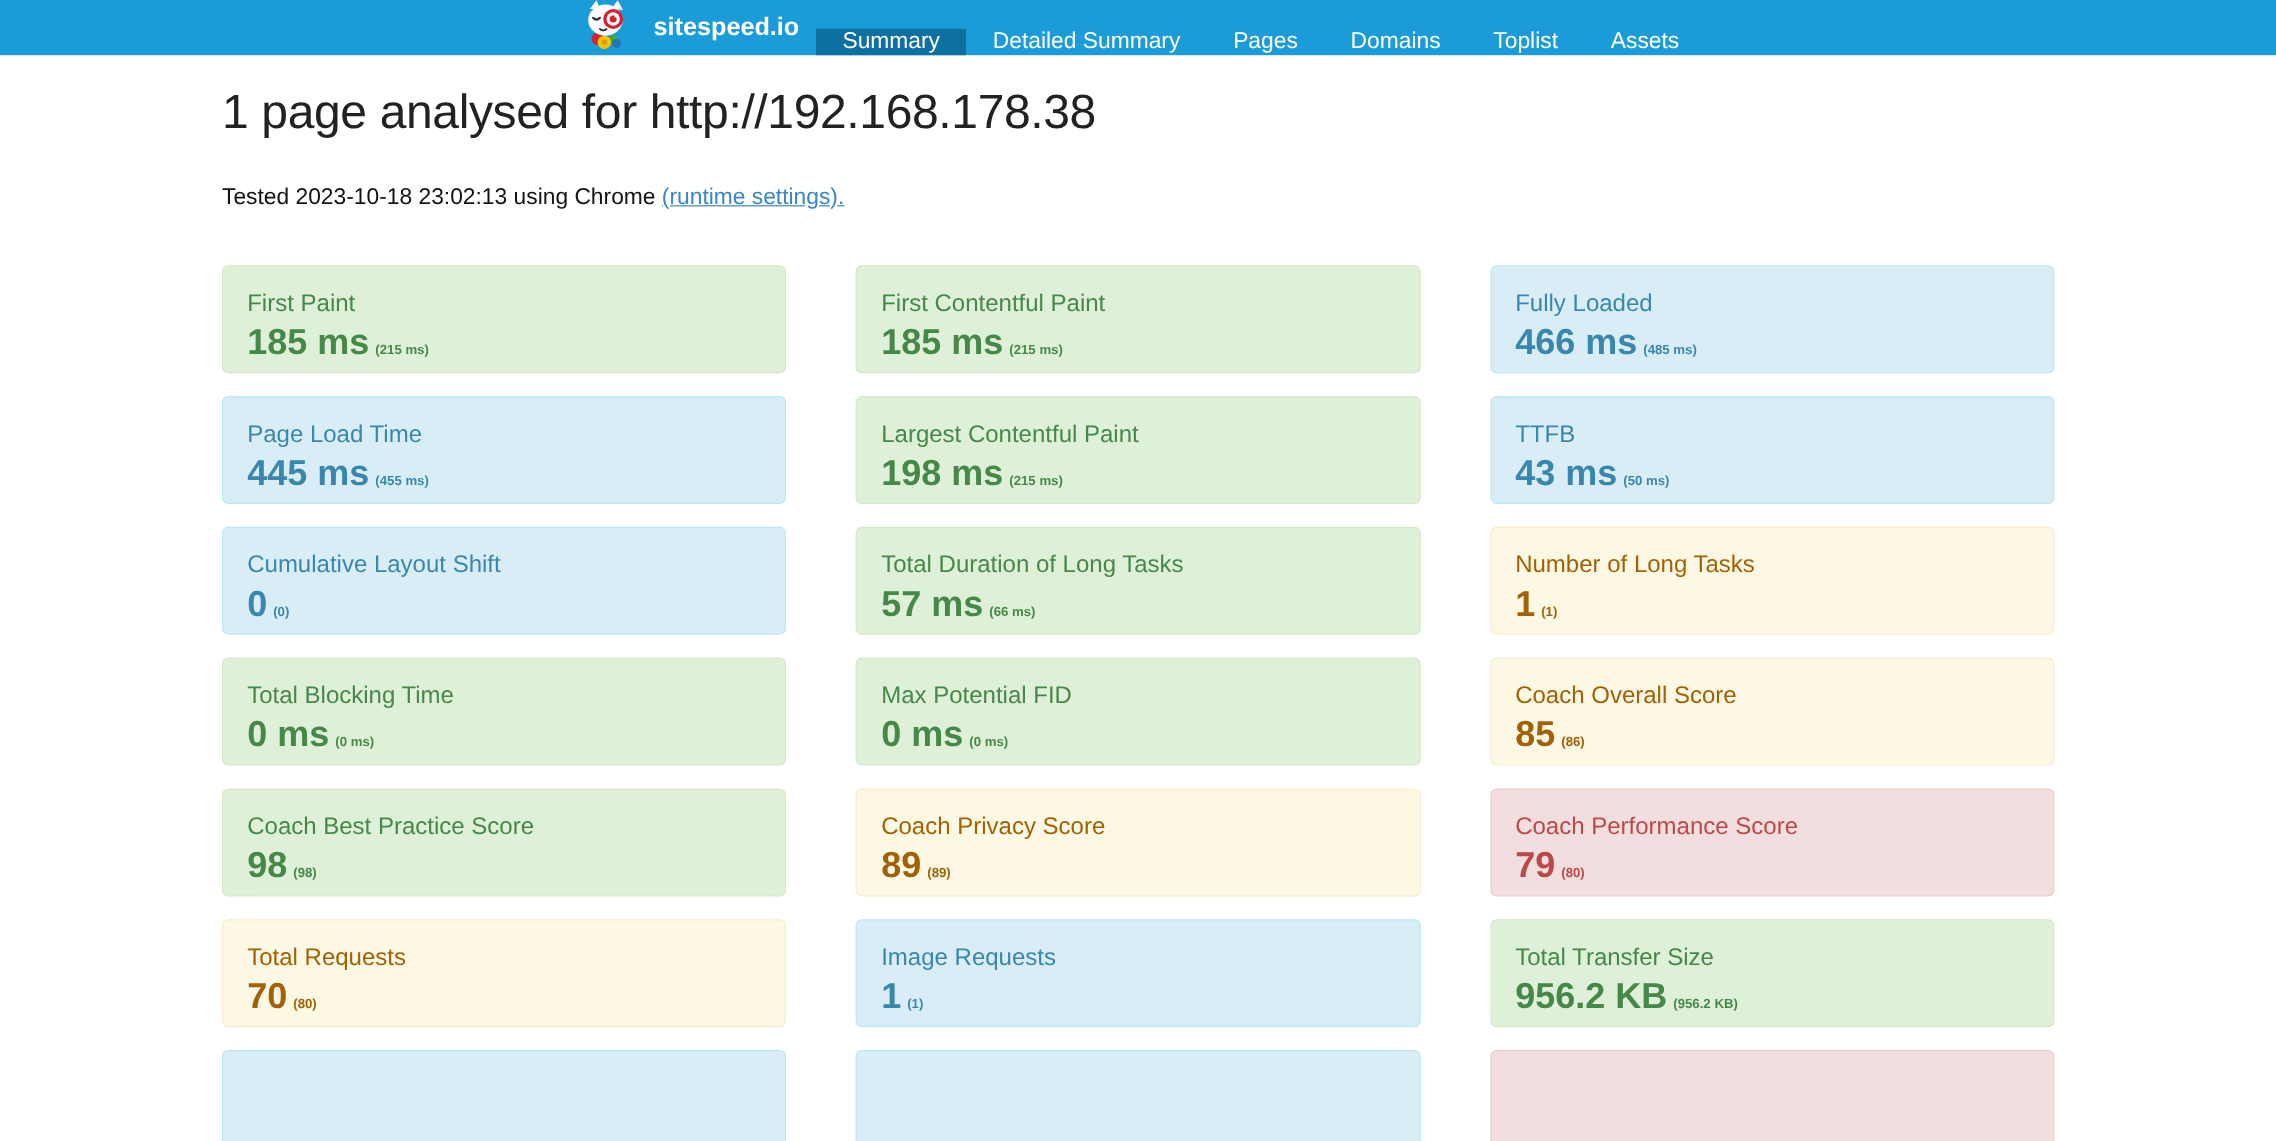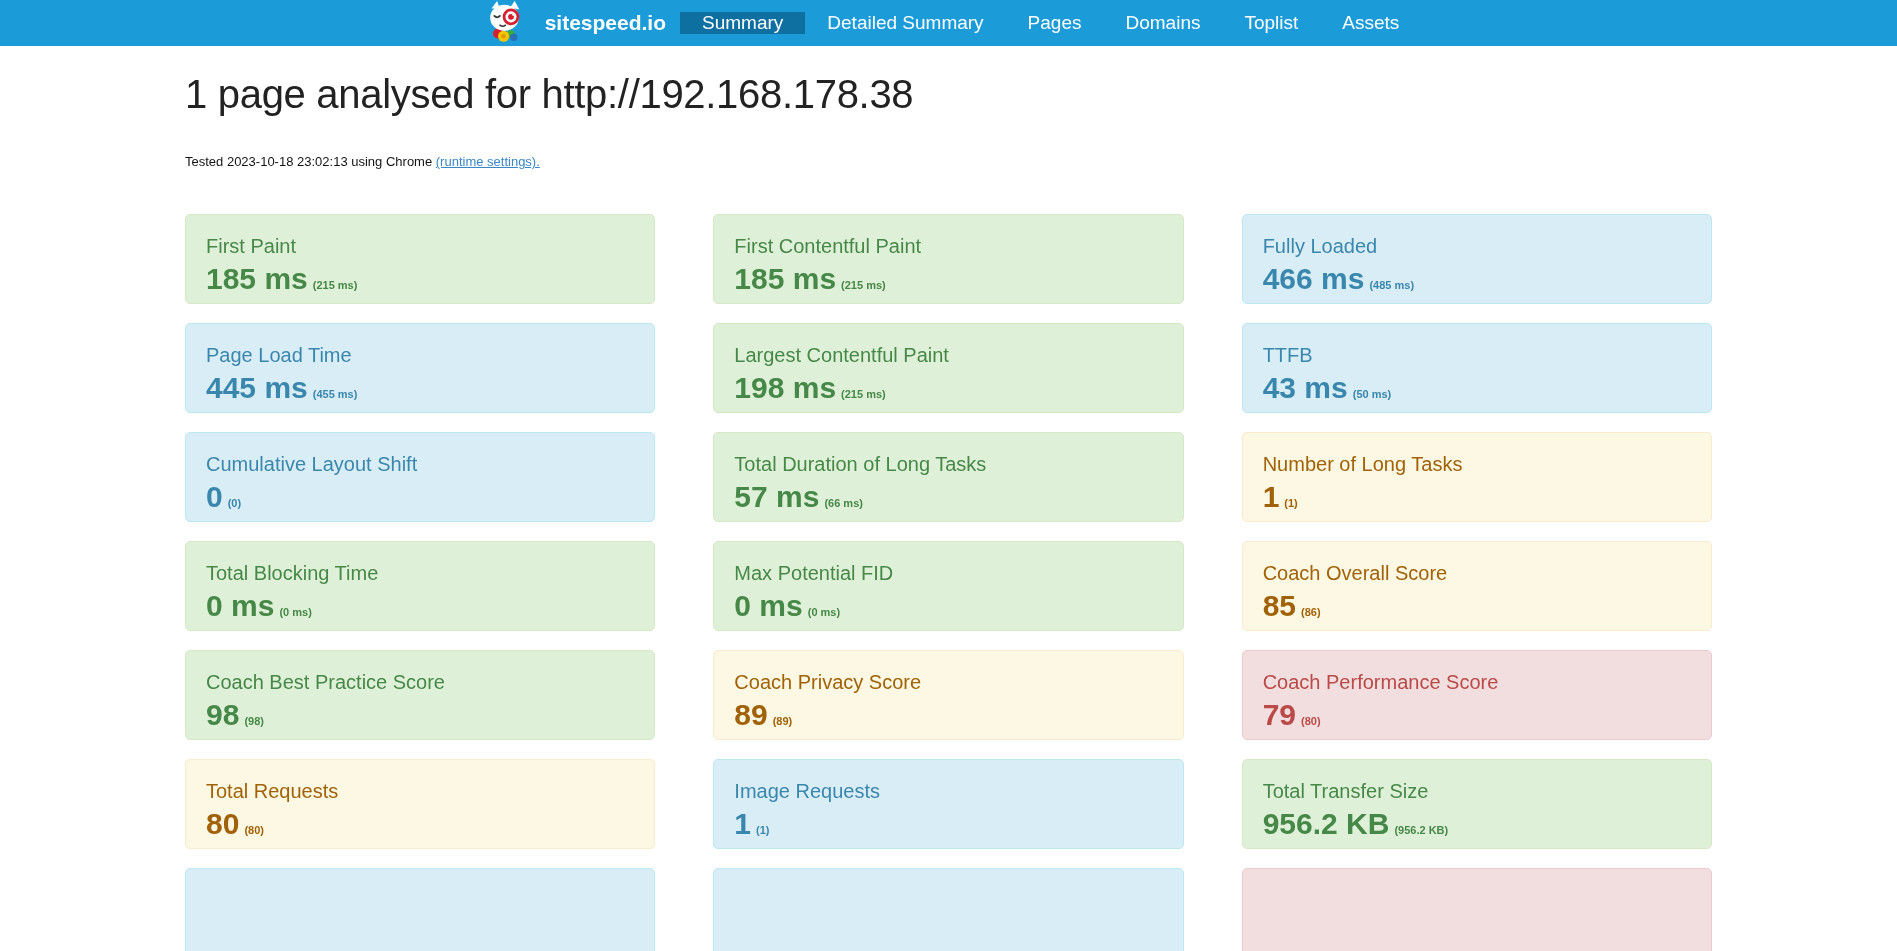--- a/index.html
+++ b/index.html
@@ -24,21 +24,21 @@
     align-items: center;
     gap: 22px;
     padding: 0 14px 0 10px;
     color: #ffffff;
     font-size: 21px;
     font-weight: bold;
     text-decoration: none;
     cursor: pointer;
   }
   .brand-logo { display: block; }
-  .nav-items { display: flex; align-items: center; }
+  .nav-items { display: flex; align-items: flex-end; }
   .nav-item {
     display: flex;
     align-items: center;
     padding: 0 22px;
     color: #ffffff;
     font-size: 19px;
     text-decoration: none;
     cursor: pointer;
     white-space: nowrap;
   }
@@ -51,21 +51,21 @@
     padding-top: 26px;
   }
   .page-title {
     font-size: 40px;
     font-weight: 500;
     color: #222222;
     margin: 0 0 37px 0;
     letter-spacing: -0.3px;
   }
   .tested-line {
-    font-size: 13px;
+    font-size: 19px;
     color: #141414;
     margin: 0 0 45px 0;
   }
   .tested-line a {
     color: #3a87c8;
     text-decoration: underline;
     cursor: pointer;
   }
 
   
@@ -209,21 +209,21 @@
       <div class="metric-value-row"><span class="metric-value">89</span><span class="metric-sub">(89)</span></div>
     </div>
 
     <div class="metric-card" data-status="danger">
       <div class="metric-label">Coach Performance Score</div>
       <div class="metric-value-row"><span class="metric-value">79</span><span class="metric-sub">(80)</span></div>
     </div>
 
     <div class="metric-card" data-status="warning">
       <div class="metric-label">Total Requests</div>
-      <div class="metric-value-row"><span class="metric-value">80</span><span class="metric-sub">(80)</span></div>
+      <div class="metric-value-row"><span class="metric-value">70</span><span class="metric-sub">(80)</span></div>
     </div>
 
     <div class="metric-card" data-status="info">
       <div class="metric-label">Image Requests</div>
       <div class="metric-value-row"><span class="metric-value">1</span><span class="metric-sub">(1)</span></div>
     </div>
 
     <div class="metric-card" data-status="success">
       <div class="metric-label">Total Transfer Size</div>
       <div class="metric-value-row"><span class="metric-value">956.2 KB</span><span class="metric-sub">(956.2 KB)</span></div>

